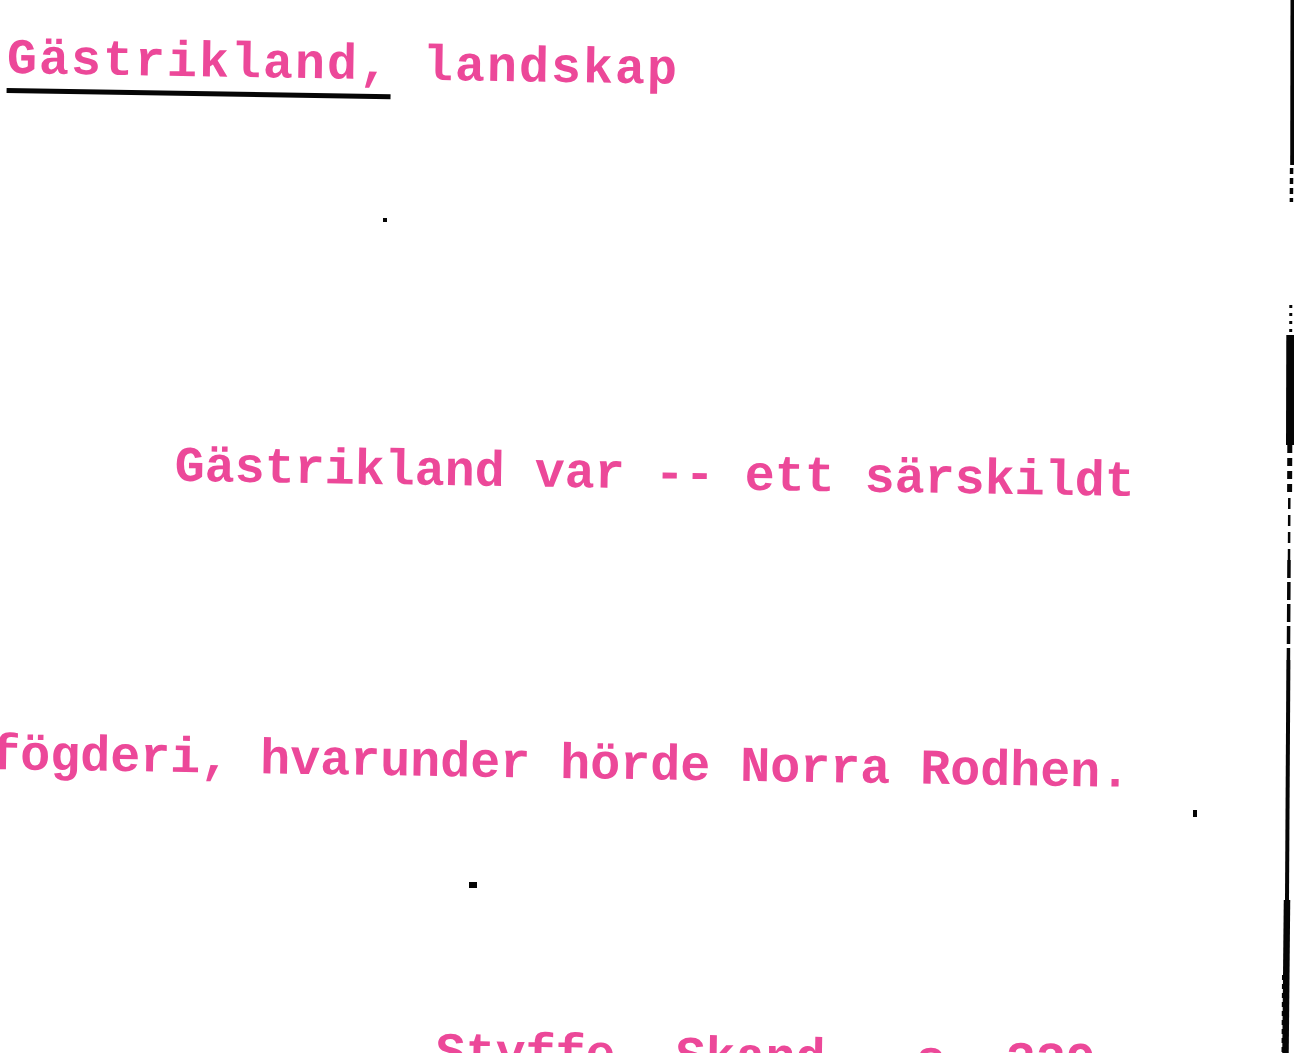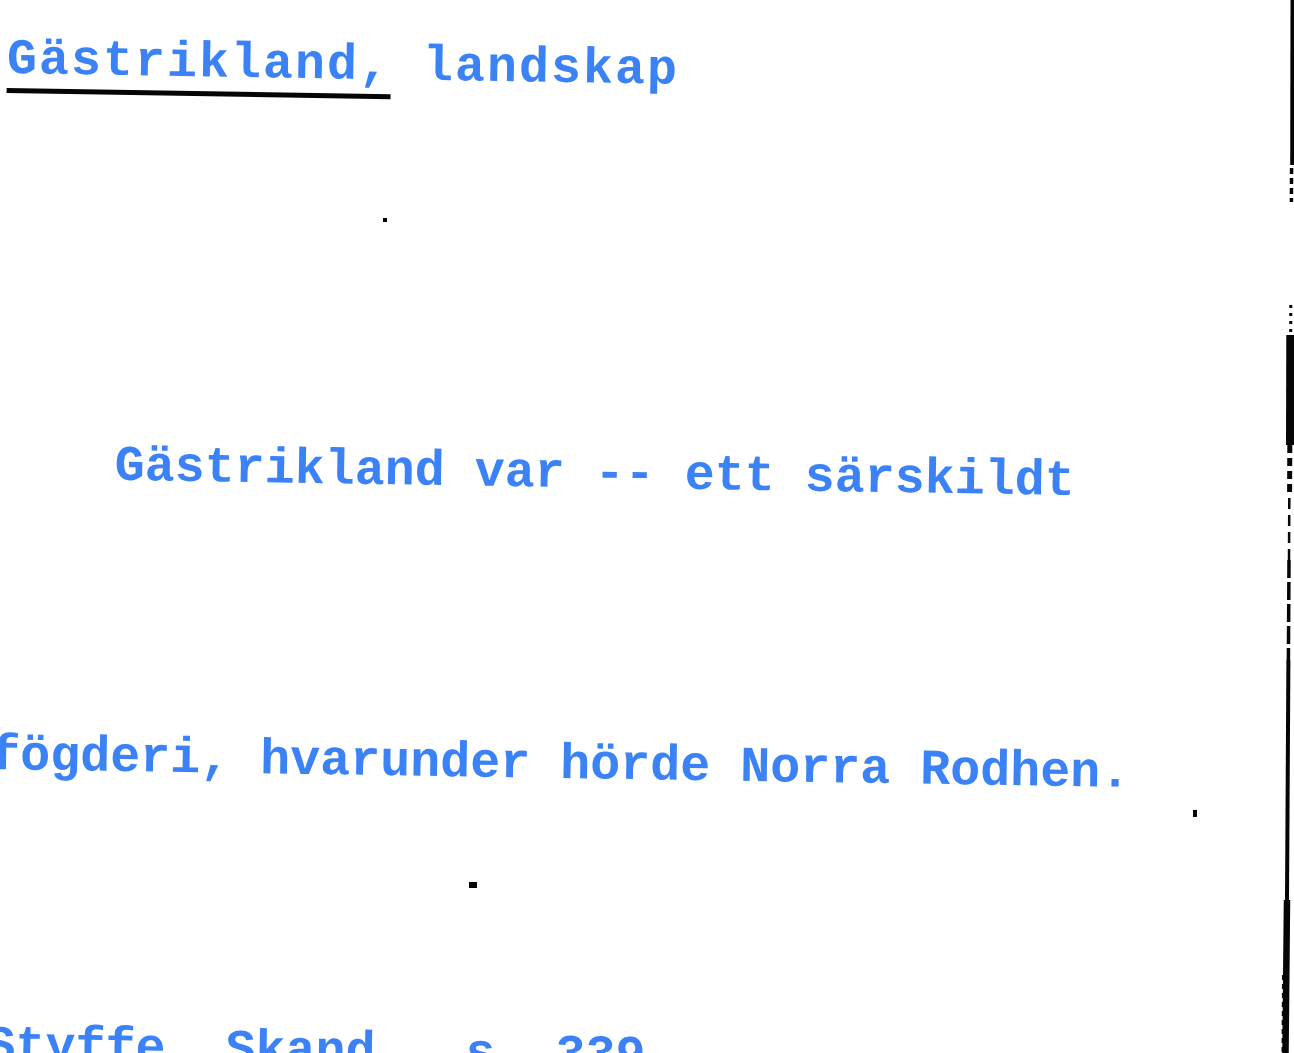--- a/index.html
+++ b/index.html
@@ -6,21 +6,22 @@
     margin: 0;
     padding: 0;
   }
   .page {
     position: relative;
     width: 1294px;
     height: 1053px;
     background: #ffffff;
     overflow: hidden;
     font-family: "Liberation Mono", "DejaVu Sans Mono", monospace;
-    color: #3b82f6;
+    color: #ec4899;
+    text-align: right;
   }
   .text-layer {
     position: absolute;
     left: 0;
     top: 0;
     width: 1294px;
     height: 1053px;
     transform: rotate(0.9deg);
     transform-origin: 0 0;
   }

